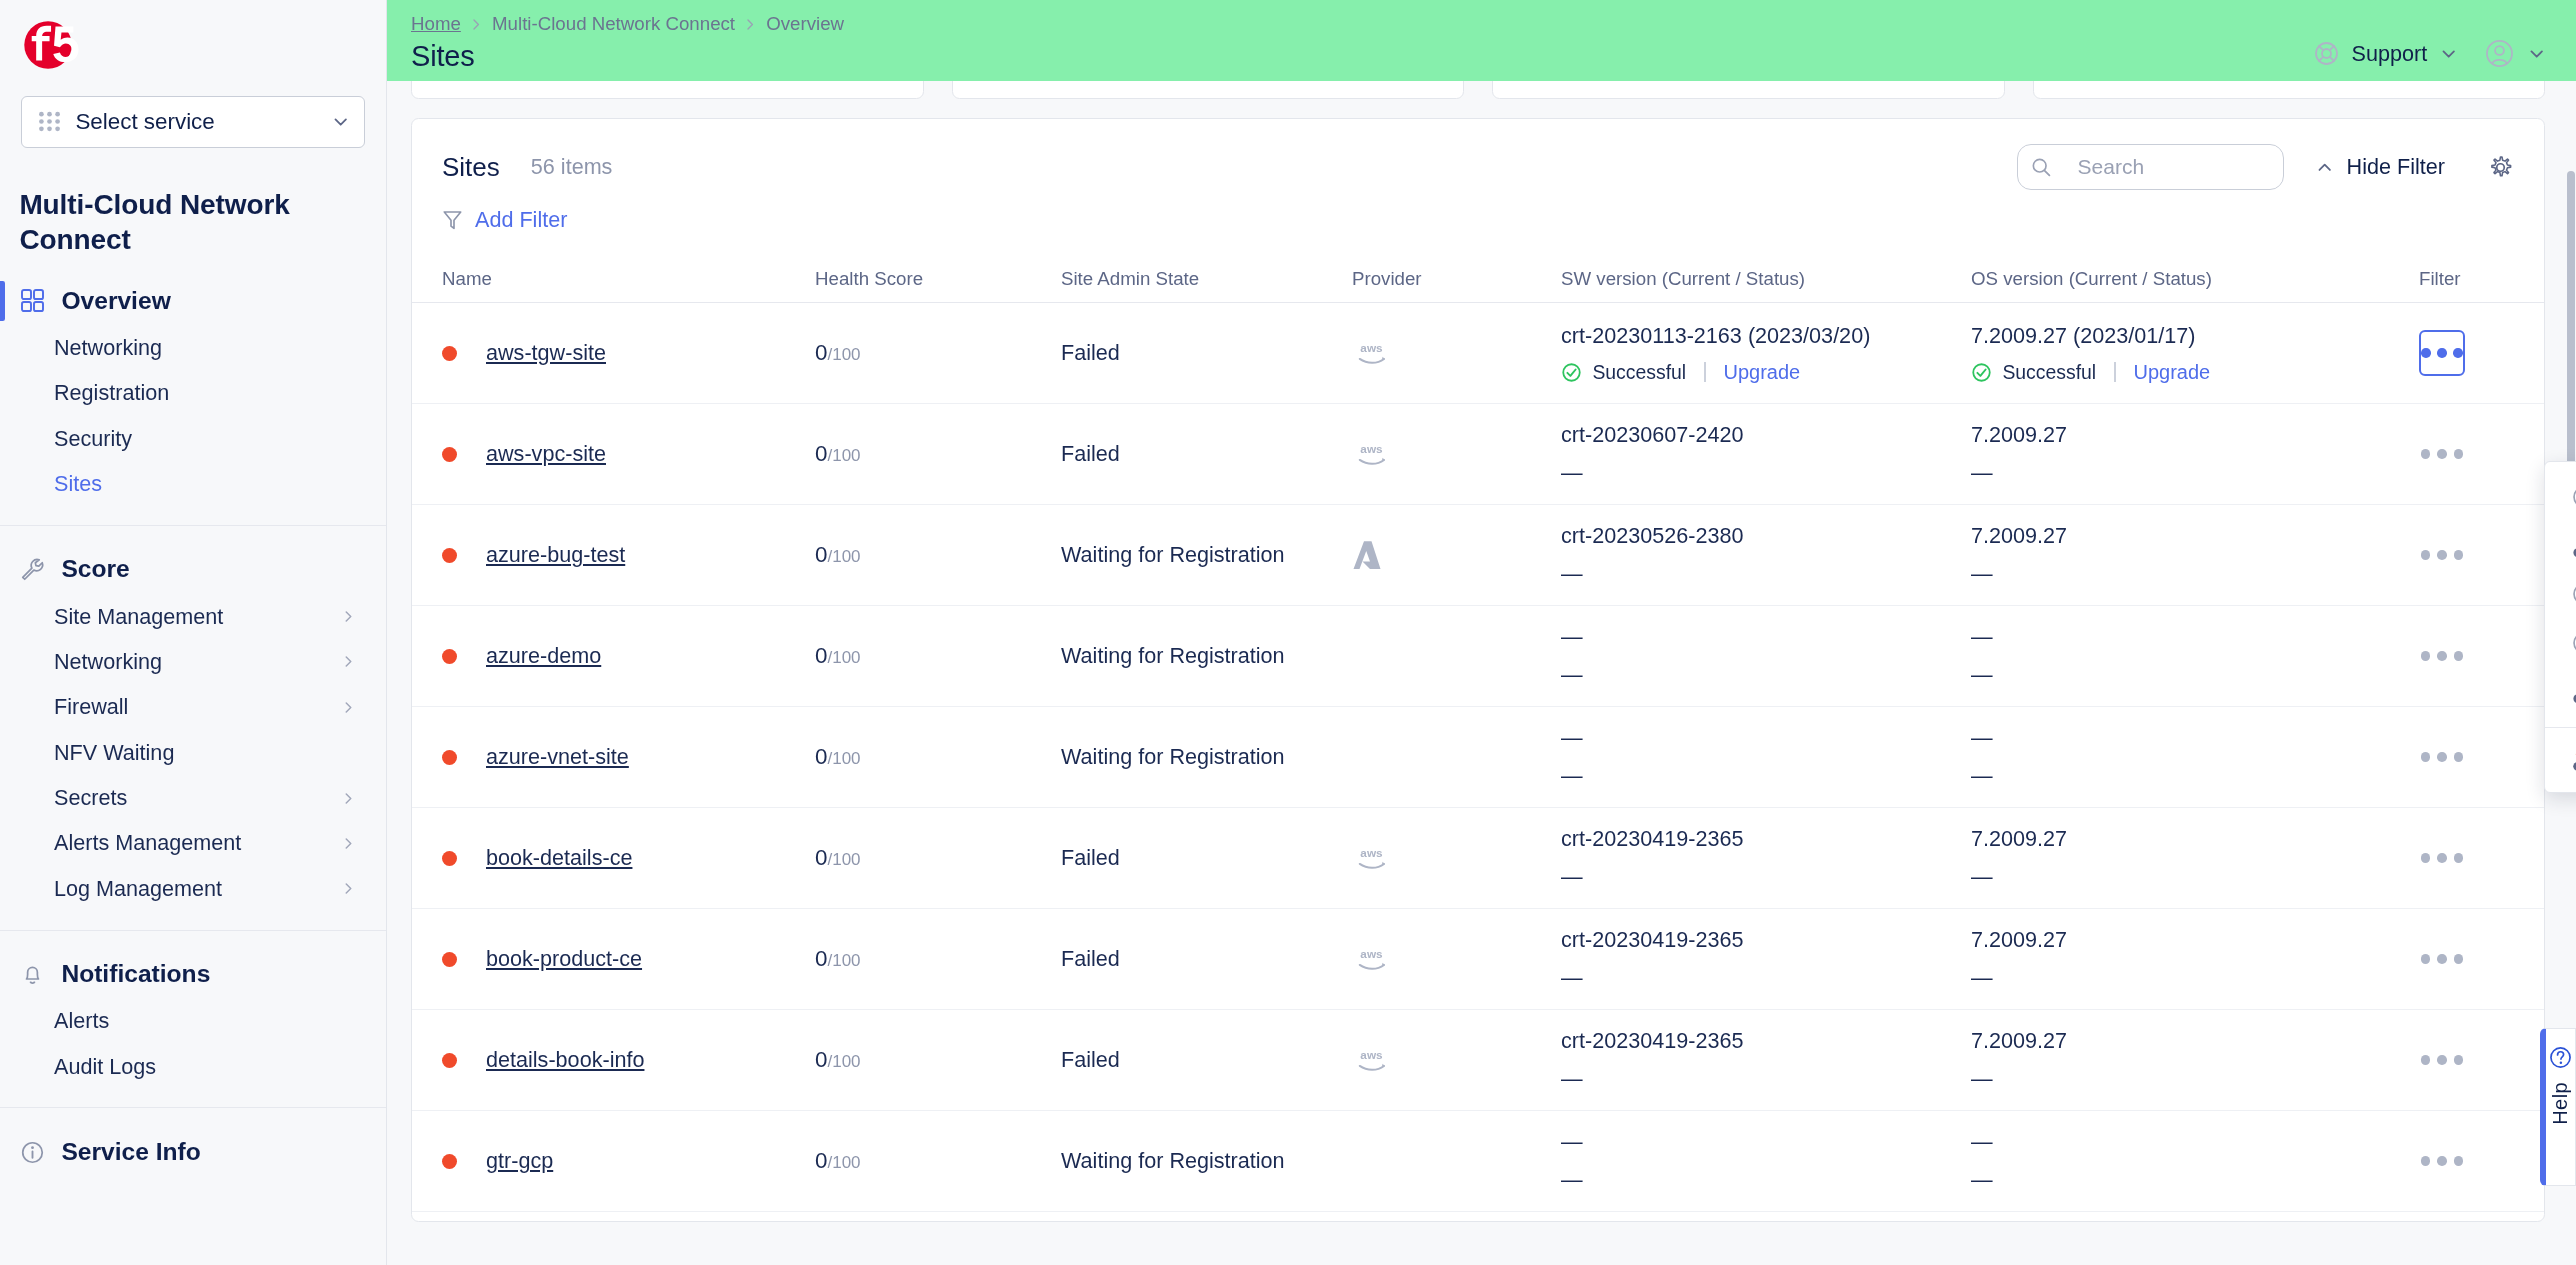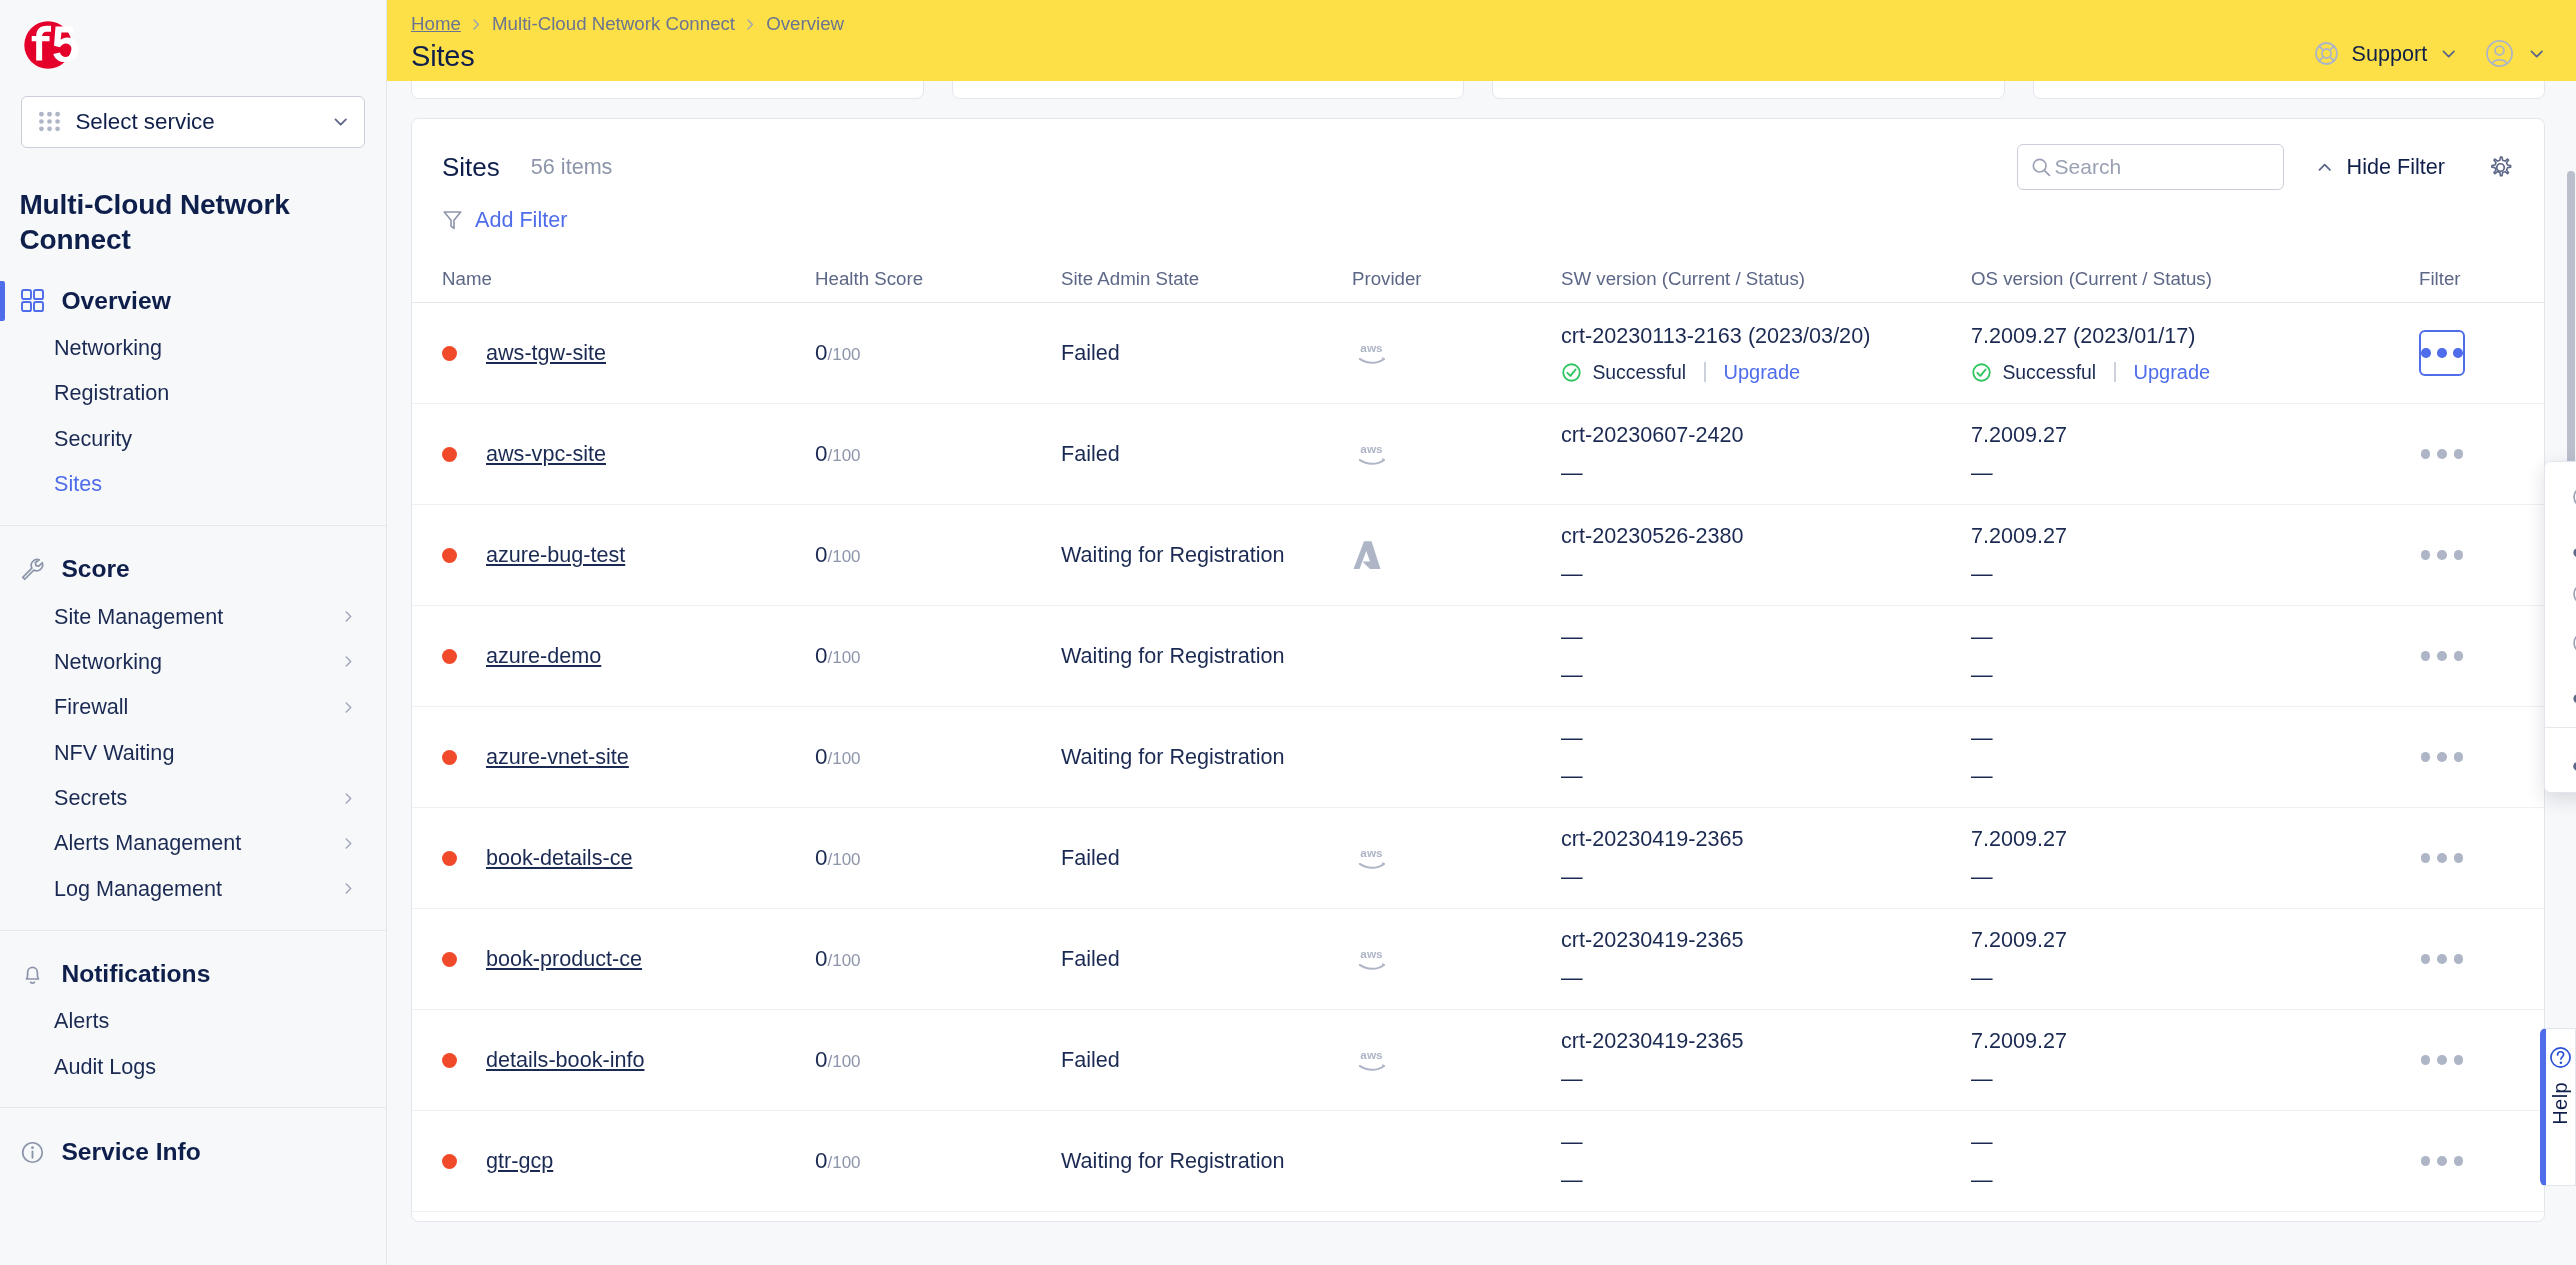--- a/index.html
+++ b/index.html
@@ -72,21 +72,21 @@
 
   
   .main {
     flex: 1; height: 1266px;
     display: flex; flex-direction: column;
     background: #f7f8fa; position: relative;
     overflow: hidden;
   }
   .topbar {
     height: 81px; flex: none;
-    background: #fde047;
+    background: #86efac;
     display: flex; align-items: flex-start;
     padding: 13.4px 30px 0 24px;
     position: relative; z-index: 5;
   }
   .crumbs-col { flex: 1; }
   .crumbs { display:flex; align-items:center; gap: 10.4px; font-size: 18.7px; color: #6b7490; }
   .crumb-link { color:#6b7490; text-decoration: underline; }
   .crumb-sep { width: 10.4px; height: 15px; display:block; }
   .page-title { font-size: 29px; color: #0f1f4b; margin-top: 4.5px; letter-spacing:-0.2px;}
 
@@ -125,22 +125,22 @@
     display: flex; flex-direction: column;
     overflow: hidden;
   }
   .panel-head { padding: 25px 30px 0 30px; flex:none; }
   .ph-row1 { display:flex; align-items:center; }
   .ph-title { font-size: 26px; color:#0f1f4b; font-weight: 500; }
   .ph-count { font-size: 21.6px; color:#8d95ab; margin-left: 31px; }
   .ph-spacer { flex:1; }
   .searchbox {
     width: 267px; height: 46px;
-    border: 1.5px solid #c9ced8; border-radius: 6px;
-    display:flex; align-items:center; gap: 2px;
+    border: 1.5px solid #c9ced8; border-radius: 14px;
+    display:flex; align-items:center; gap: 25px;
     padding: 0 12px; background:#fff;
   }
   .mag { width:22.4px;height:22.4px;display:block;flex:none;}
   .search-ph { font-size: 21px; color:#9aa1b4; }
   .hidefilter { display:flex; align-items:center; gap:12px; margin-left: 31px; }
   .hf-label { font-size: 21.6px; color:#10204a; }
   .caret-up { width:19.4px;height:19.4px;display:block;}
   .gear { width: 27px; height:27px; display:block; margin-left: 42px; }
 
   .ph-row2 { display:flex; align-items:center; gap:12px; margin-top: 16.4px; }

